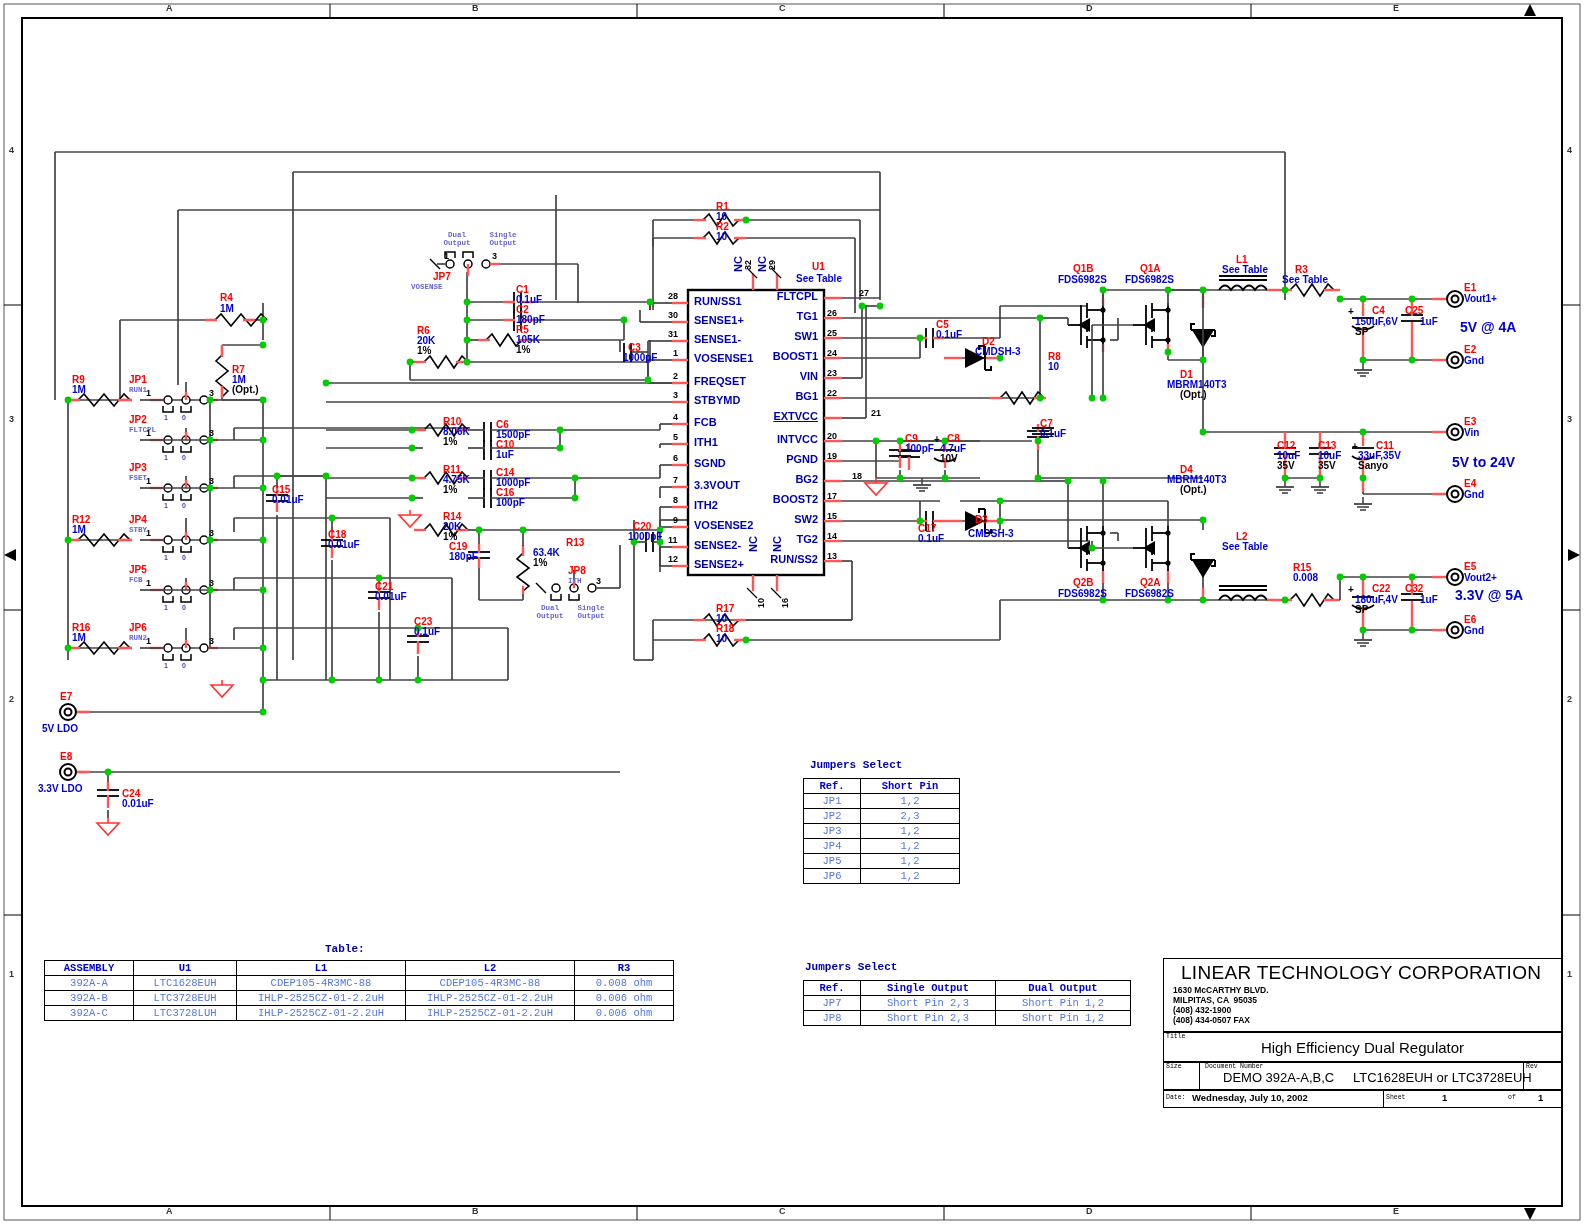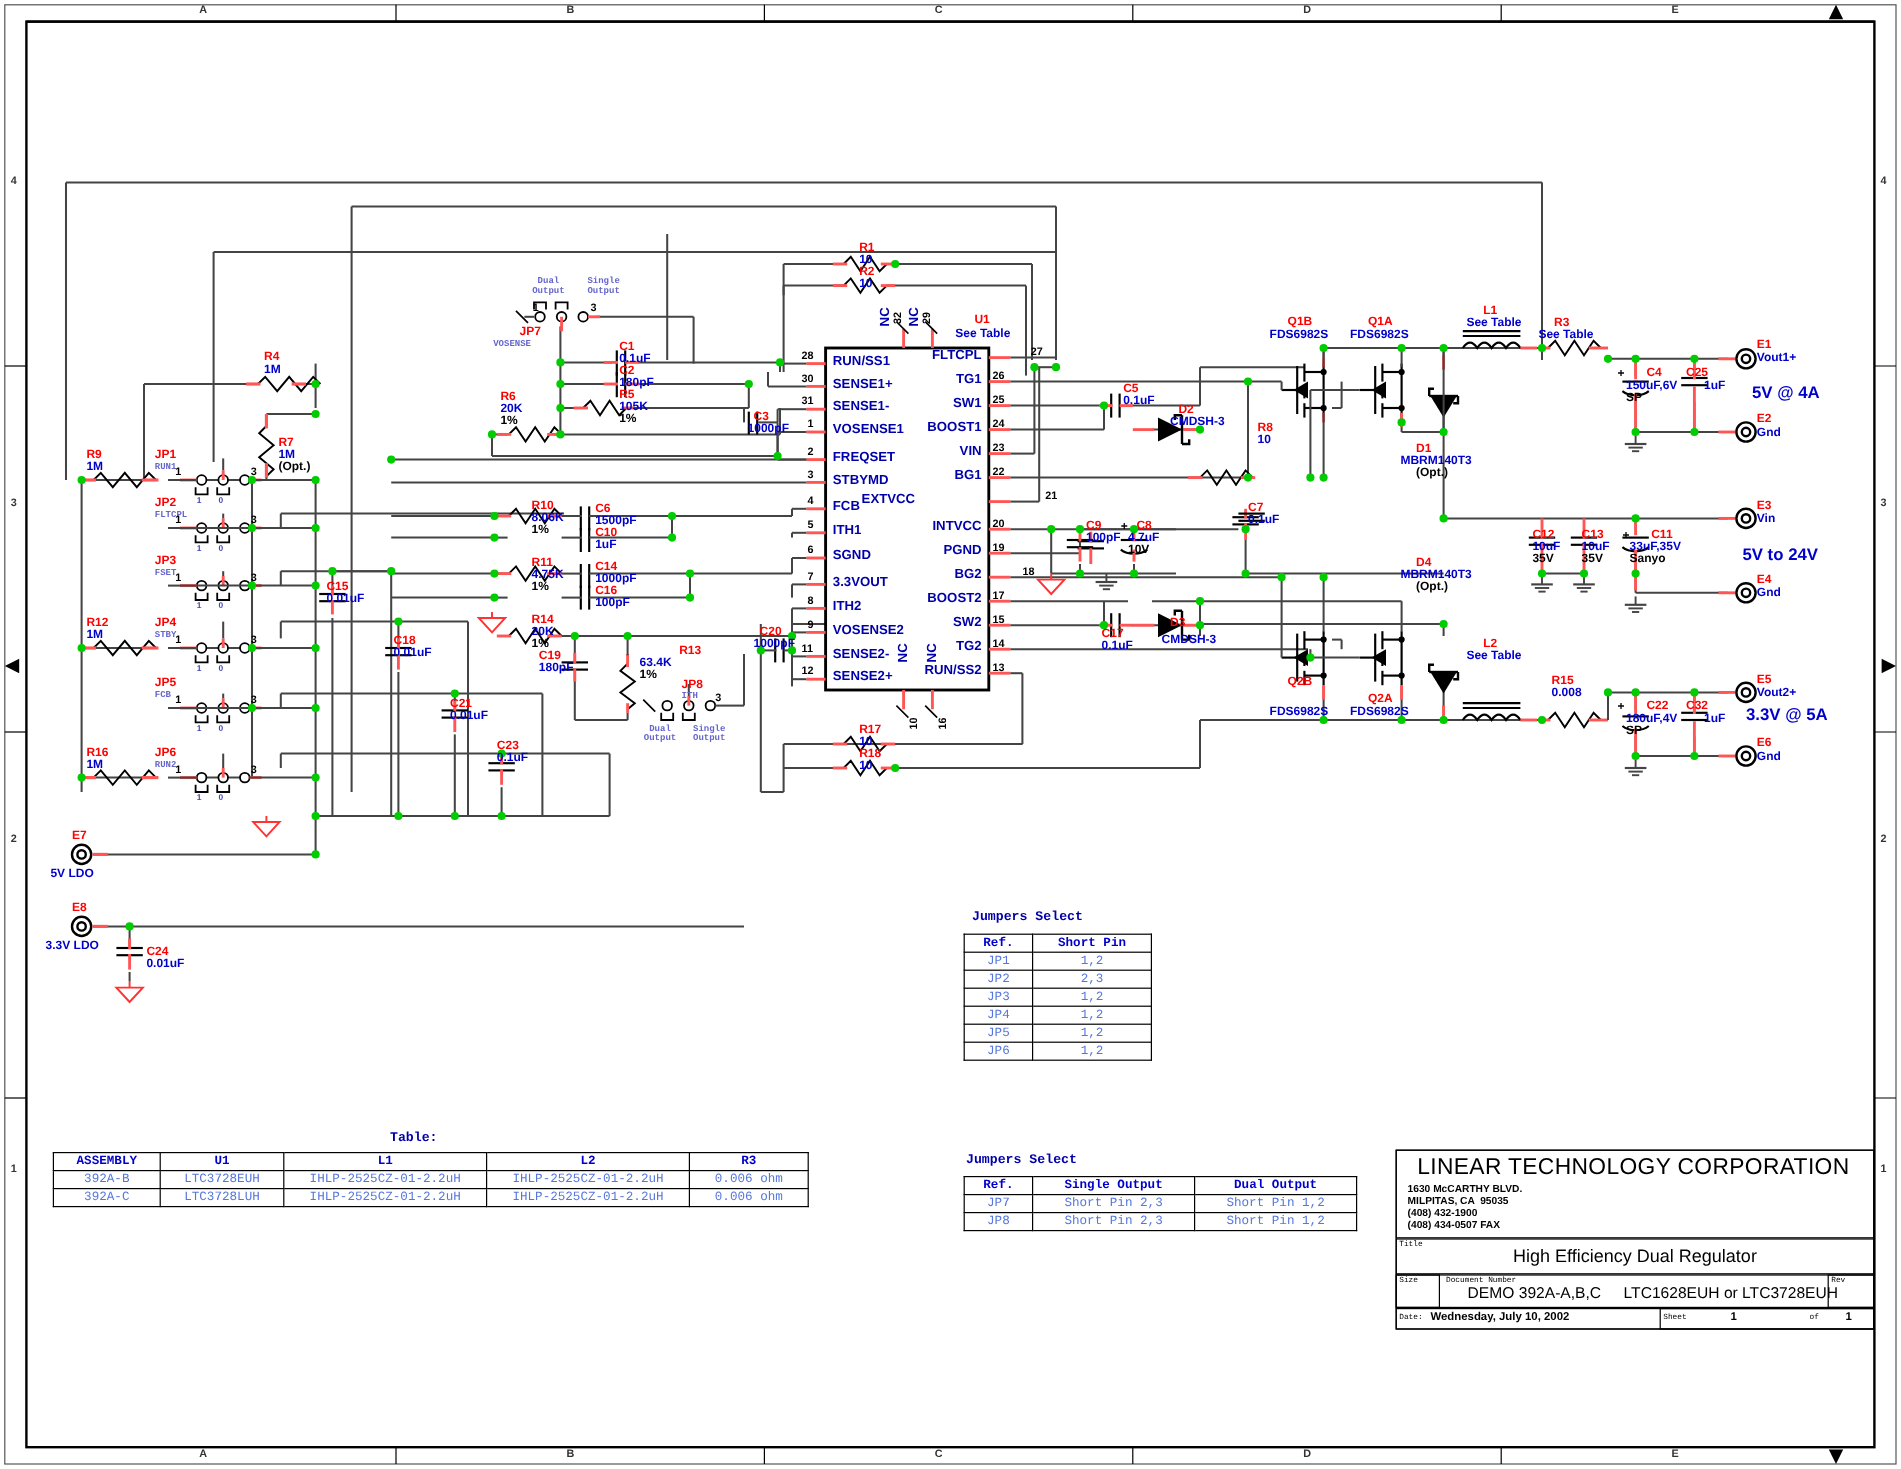--- a/index.html
+++ b/index.html
@@ -1096,21 +1096,21 @@
 <div class="lbl pnum" style="left:673px;top:516px;">9</div>
 <div class="lbl pnum" style="left:668px;top:536px;">11</div>
 <div class="lbl pnum" style="left:668px;top:555px;">12</div>
 
 <div class="lbl pin" style="left:718px;top:291px;width:100px;text-align:right;">FLTCPL</div>
 <div class="lbl pin" style="left:718px;top:311px;width:100px;text-align:right;">TG1</div>
 <div class="lbl pin" style="left:718px;top:331px;width:100px;text-align:right;">SW1</div>
 <div class="lbl pin" style="left:718px;top:351px;width:100px;text-align:right;">BOOST1</div>
 <div class="lbl pin" style="left:718px;top:371px;width:100px;text-align:right;">VIN</div>
 <div class="lbl pin" style="left:718px;top:391px;width:100px;text-align:right;">BG1</div>
-<div class="lbl pin" style="left:718px;top:411px;width:100px;">EXTVCC</div>
+<div class="lbl pin" style="left:718px;top:411px;width:100px;text-align:right;text-decoration:underline;">EXTVCC</div>
 <div class="lbl pin" style="left:718px;top:434px;width:100px;text-align:right;">INTVCC</div>
 <div class="lbl pin" style="left:718px;top:454px;width:100px;text-align:right;">PGND</div>
 <div class="lbl pin" style="left:718px;top:474px;width:100px;text-align:right;">BG2</div>
 <div class="lbl pin" style="left:718px;top:494px;width:100px;text-align:right;">BOOST2</div>
 <div class="lbl pin" style="left:718px;top:514px;width:100px;text-align:right;">SW2</div>
 <div class="lbl pin" style="left:718px;top:534px;width:100px;text-align:right;">TG2</div>
 <div class="lbl pin" style="left:718px;top:554px;width:100px;text-align:right;">RUN/SS2</div>
 
 <div class="lbl pnum" style="left:827px;top:289px;margin-left:32px;">27</div>
 <div class="lbl pnum" style="left:827px;top:309px;">26</div>
@@ -1296,21 +1296,21 @@
 <div class="lbl ref" style="left:1180px;top:465px;">D4</div>
 <div class="lbl val" style="left:1167px;top:475px;">MBRM140T3</div>
 <div class="lbl blk" style="left:1180px;top:485px;">(Opt.)</div>
 
 <div class="lbl ref" style="left:1140px;top:264px;">Q1A</div>
 <div class="lbl val" style="left:1125px;top:275px;">FDS6982S</div>
 <div class="lbl ref" style="left:1073px;top:264px;">Q1B</div>
 <div class="lbl val" style="left:1058px;top:275px;">FDS6982S</div>
 <div class="lbl ref" style="left:1140px;top:578px;">Q2A</div>
 <div class="lbl val" style="left:1125px;top:589px;">FDS6982S</div>
-<div class="lbl ref" style="left:1073px;top:564px;">Q2B</div>
+<div class="lbl ref" style="left:1073px;top:578px;">Q2B</div>
 <div class="lbl val" style="left:1058px;top:589px;">FDS6982S</div>
 
 <div class="lbl ref" style="left:1236px;top:255px;">L1</div>
 <div class="lbl val" style="left:1222px;top:265px;">See Table</div>
 <div class="lbl ref" style="left:1236px;top:532px;">L2</div>
 <div class="lbl val" style="left:1222px;top:542px;">See Table</div>
 
 <div class="lbl ref" style="left:129px;top:375px;">JP1</div>
 <div class="lbl jlbl" style="left:129px;top:387px;">RUN1</div>
 <div class="lbl ref" style="left:129px;top:415px;">JP2</div>
@@ -1452,20 +1452,27 @@
         <tr>
     <th style="width:80px;">ASSEMBLY</th>
     <th style="width:94px;">U1</th>
     <th style="width:160px;">L1</th>
     <th style="width:160px;">L2</th>
     <th style="width:90px;">R3</th>
   </tr>
       </thead>
   <tbody id="atb">
         <tr>
+          <td>392A-A</td>
+          <td>LTC1628EUH</td>
+          <td>CDEP105-4R3MC-88</td>
+          <td>CDEP105-4R3MC-88</td>
+          <td>0.008 ohm</td>
+        </tr>
+        <tr>
           <td>392A-B</td>
           <td>LTC3728EUH</td>
           <td>IHLP-2525CZ-01-2.2uH</td>
           <td>IHLP-2525CZ-01-2.2uH</td>
           <td>0.006 ohm</td>
         </tr>
         <tr>
           <td>392A-C</td>
           <td>LTC3728LUH</td>
           <td>IHLP-2525CZ-01-2.2uH</td>

